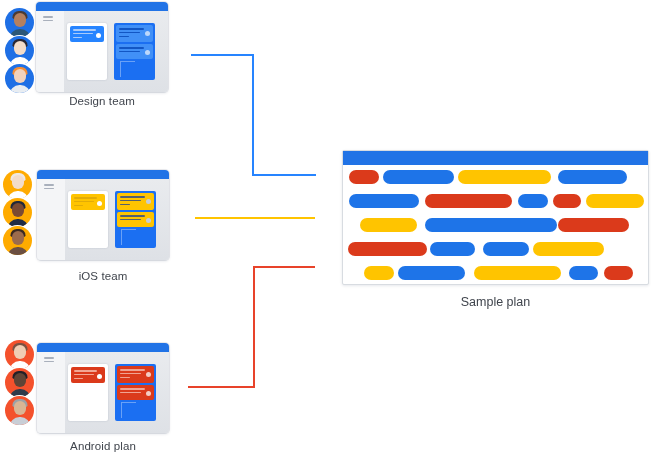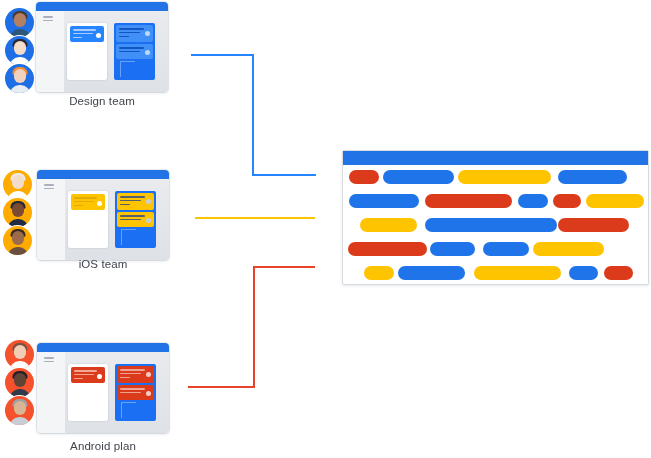--- a/index.html
+++ b/index.html
@@ -61,21 +61,21 @@
   .pill{position:absolute;height:14px;border-radius:7px;}
   .plan-label{position:absolute;left:342px;top:295px;width:307px;text-align:center;
     font-size:12.5px;color:#40454D;}
 
   
   #team-design .team-window{left:36px;top:2px;}
   #team-design .avatar-stack{left:5px;top:8px;}
   #team-design .team-label{left:36px;top:95px;}
   #team-ios .team-window{left:37px;top:170px;}
   #team-ios .avatar-stack{left:3px;top:170px;}
-  #team-ios .team-label{left:37px;top:258px;}
+  #team-ios .team-label{left:37px;top:270px;}
   #team-android .team-window{left:37px;top:343px;}
   #team-android .avatar-stack{left:5px;top:340px;}
   #team-android .team-label{left:37px;top:440px;}
   .av0{top:0;} .av1{top:28px;z-index:2;} .av2{top:56px;z-index:3;}
 </style>
 </head>
 <body>
 
 <div id="stage" style="--titlebar: #2173E6; --panel: #1B6FF2;">
 
@@ -263,14 +263,15 @@
         <div class="pill" style="left: 87px; top: 91px; width: 45px; background: rgb(30, 116, 232);"></div>
         <div class="pill" style="left: 140px; top: 91px; width: 46px; background: rgb(30, 116, 232);"></div>
         <div class="pill" style="left: 190px; top: 91px; width: 71px; background: rgb(255, 196, 0);"></div>
         <div class="pill" style="left: 21px; top: 115px; width: 30px; background: rgb(255, 196, 0);"></div>
         <div class="pill" style="left: 55px; top: 115px; width: 67px; background: rgb(30, 116, 232);"></div>
         <div class="pill" style="left: 131px; top: 115px; width: 87px; background: rgb(255, 196, 0);"></div>
         <div class="pill" style="left: 226px; top: 115px; width: 29px; background: rgb(30, 116, 232);"></div>
         <div class="pill" style="left: 261px; top: 115px; width: 29px; background: rgb(219, 58, 27);"></div>
       </div>
   </div>
+  <div class="plan-label">Sample plan</div>
 
 </div>
 
 </body></html>

